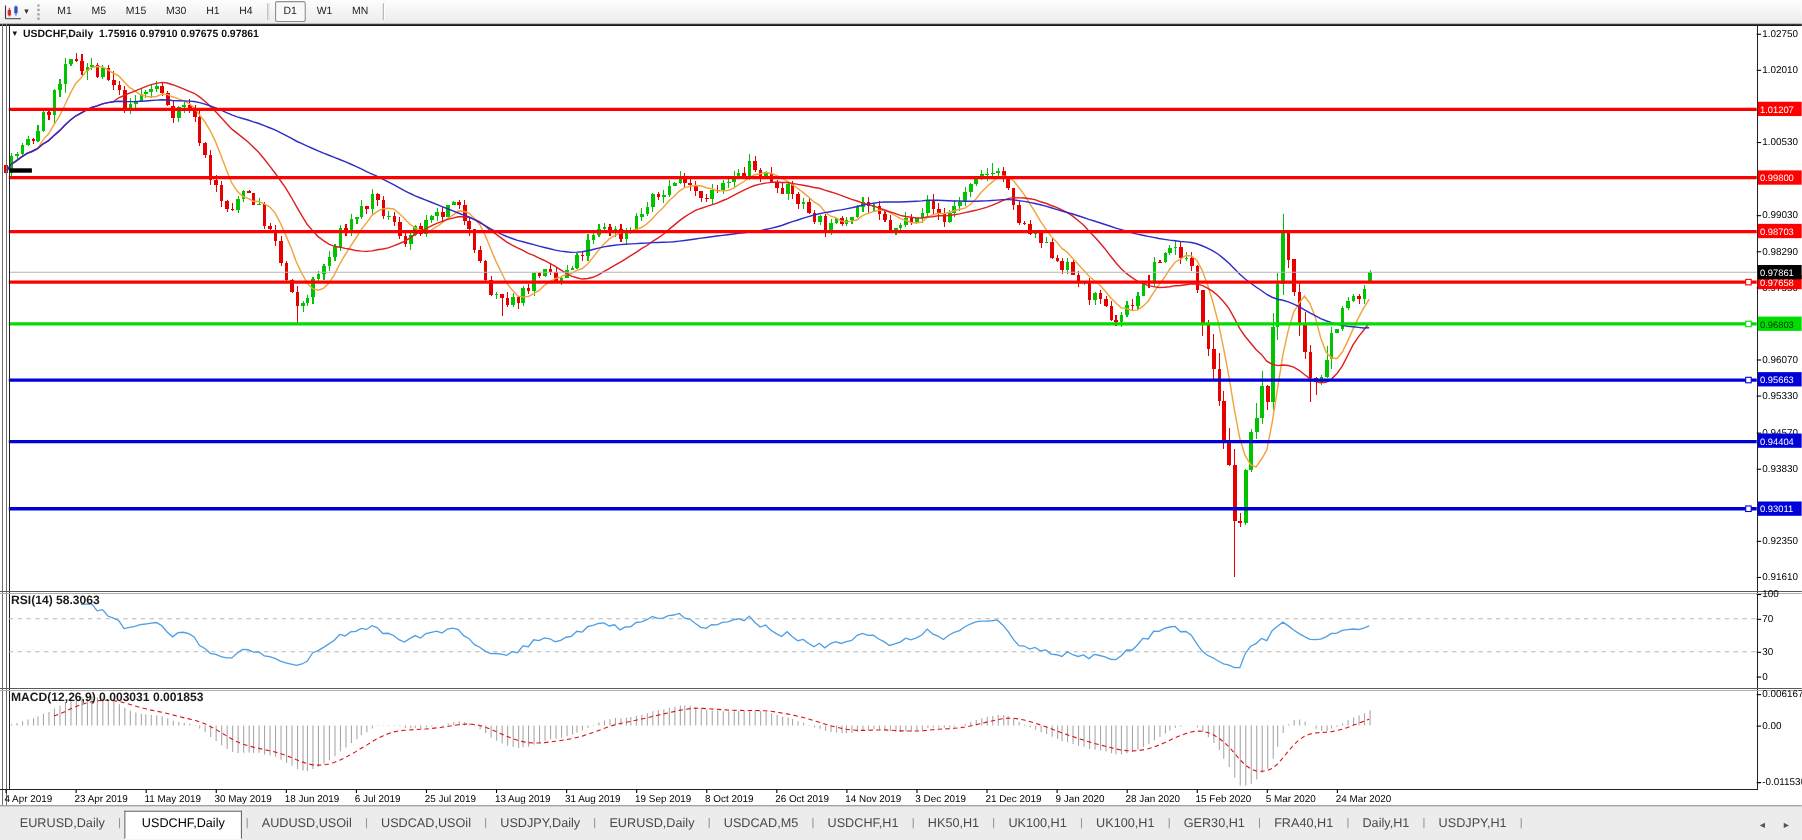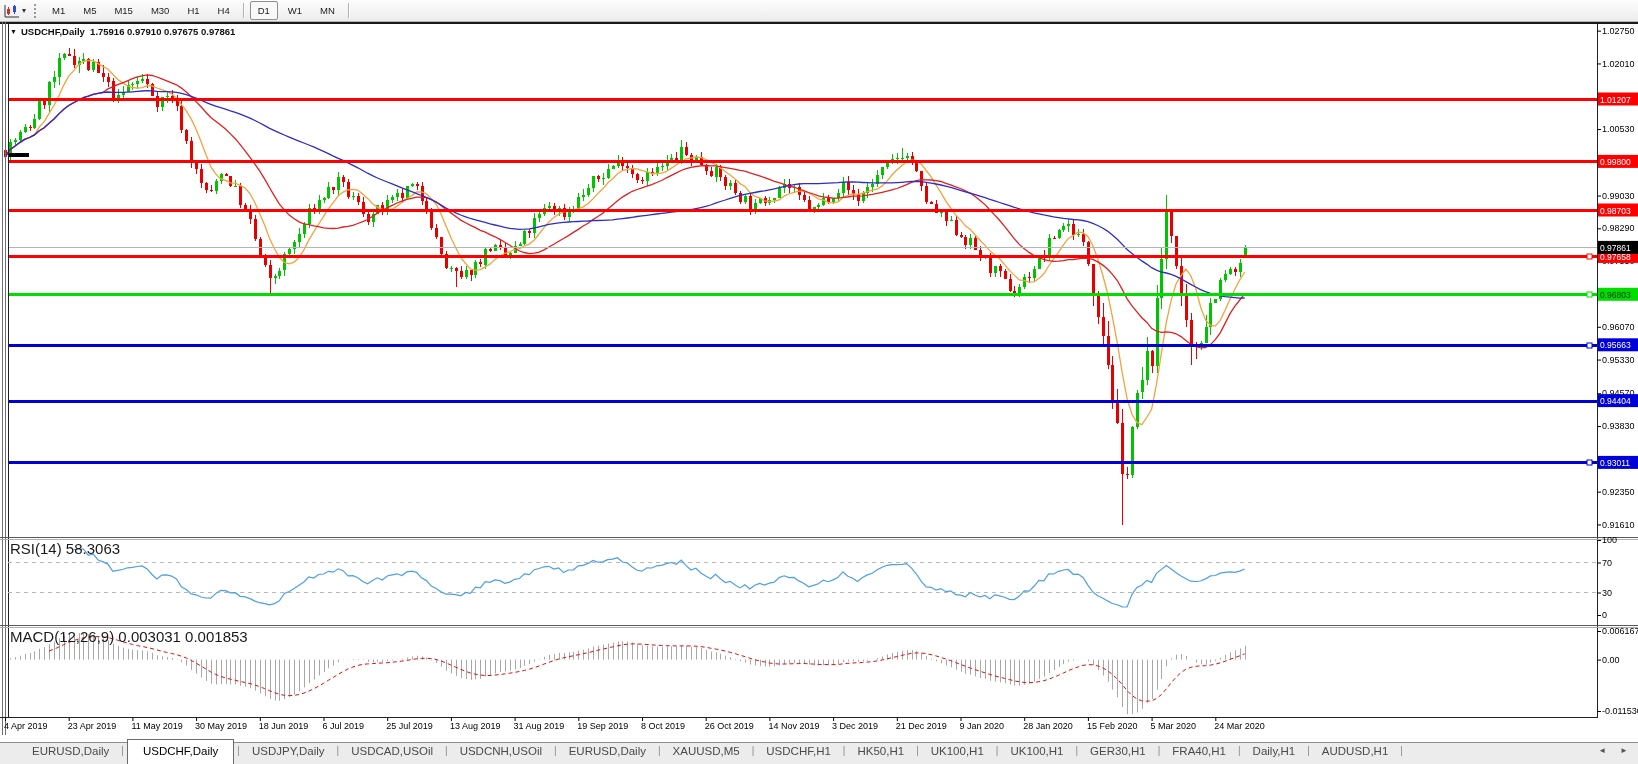--- a/index.html
+++ b/index.html
@@ -13,29 +13,29 @@
   .tool-caret{font-size:8px;color:#333;margin:0 3px 0 1px}
   .grip{height:14px;border-left:2px dotted #9a9a9a;margin:0 7px 0 5px}
   .vsep{width:1px;height:15px;background:#b0b0b0;border-right:1px solid #fff;margin:0 4px}
   .tf-group{display:flex;align-items:center}
   .tf-btn{font-size:9.5px;color:#222;padding:3px 7px;margin:0 1px;border:1px solid transparent;border-radius:2px;cursor:default}
   .tf-btn.active{background:#f8f8f8;border-color:#8f8f8f}
   
   #chart-svg{position:absolute;top:0;left:0;z-index:1}
   .chart-title{position:absolute;left:10px;top:26px;font-size:9.5px;font-weight:bold;color:#101010;z-index:3;white-space:nowrap}
   .chart-title .caret{font-size:7px;margin-right:4px;vertical-align:1px}
-  .ind-label{position:absolute;left:10px;font-size:15px;font-weight:normal;color:#1a1a1a;z-index:3;white-space:nowrap}
+  .ind-label{position:absolute;left:10px;font-size:11px;font-weight:bold;color:#1a1a1a;z-index:3;white-space:nowrap}
   #rsi-label{top:540px}
   #macd-label{top:628px}
   
   text.ax{font-family:"Liberation Sans",sans-serif;font-size:9px;fill:#000}
   text.tag{font-family:"Liberation Sans",sans-serif;font-size:8.5px}
   
-  .tabbar{position:absolute;bottom:0;left:0;width:1638px;height:22px;background:#ececec;
-          border-top:1px solid #8f8f8f;display:flex;align-items:flex-end;padding-left:20px;
+  .tabbar{position:absolute;bottom:0;left:0;width:1638px;height:32px;background:#ececec;
+          border-top:1px solid #8f8f8f;display:flex;align-items:center;padding-left:6px;
           box-sizing:border-box;z-index:6}
   .tab{font-size:11.5px;color:#4a4a4a;padding:5px 12px 7px;white-space:nowrap;cursor:default}
   .tab.active{background:#fff;border:1px solid #6b6b6b;border-bottom:1px solid #fff;color:#000;
               padding:5px 15px 7px;margin:0 3px;position:relative;top:1px}
   .tabsep{color:#8a8a8a;font-size:10px;padding-bottom:8px}
   .tab-scroll{position:absolute;right:10px;bottom:9px;color:#555;font-size:8px;z-index:7;display:flex;gap:14px}
 </style>
 </head>
 <body>
 
@@ -1012,44 +1012,44 @@
 </div>
 <div class="ind-label" id="rsi-label">RSI(14) 58.3063</div>
 <div class="ind-label" id="macd-label">MACD(12,26,9) 0.003031 0.001853</div>
 
 <div class="tabbar">
   <div style="display:flex;align-items:flex-end" id="tabs">
       <div class="tab">EURUSD,Daily</div>
       <div class="tabsep">|</div>
       <div class="tab active">USDCHF,Daily</div>
       <div class="tabsep">|</div>
+      <div class="tab">AUDUSD,USOil</div>
+      <div class="tabsep">|</div>
+      <div class="tab">USDCAD,USOil</div>
+      <div class="tabsep">|</div>
       <div class="tab">USDJPY,Daily</div>
       <div class="tabsep">|</div>
-      <div class="tab">USDCAD,USOil</div>
-      <div class="tabsep">|</div>
-      <div class="tab">USDCNH,USOil</div>
-      <div class="tabsep">|</div>
       <div class="tab">EURUSD,Daily</div>
       <div class="tabsep">|</div>
-      <div class="tab">XAUUSD,M5</div>
+      <div class="tab">USDCAD,M5</div>
       <div class="tabsep">|</div>
       <div class="tab">USDCHF,H1</div>
       <div class="tabsep">|</div>
       <div class="tab">HK50,H1</div>
       <div class="tabsep">|</div>
       <div class="tab">UK100,H1</div>
       <div class="tabsep">|</div>
       <div class="tab">UK100,H1</div>
       <div class="tabsep">|</div>
       <div class="tab">GER30,H1</div>
       <div class="tabsep">|</div>
       <div class="tab">FRA40,H1</div>
       <div class="tabsep">|</div>
       <div class="tab">Daily,H1</div>
       <div class="tabsep">|</div>
-      <div class="tab">AUDUSD,H1</div>
+      <div class="tab">USDJPY,H1</div>
       <div class="tabsep">|</div>
     </div>
 </div>
 <div class="tab-scroll">
   <span>◄</span>
   <span>►</span>
 </div>
 
 </body></html>

